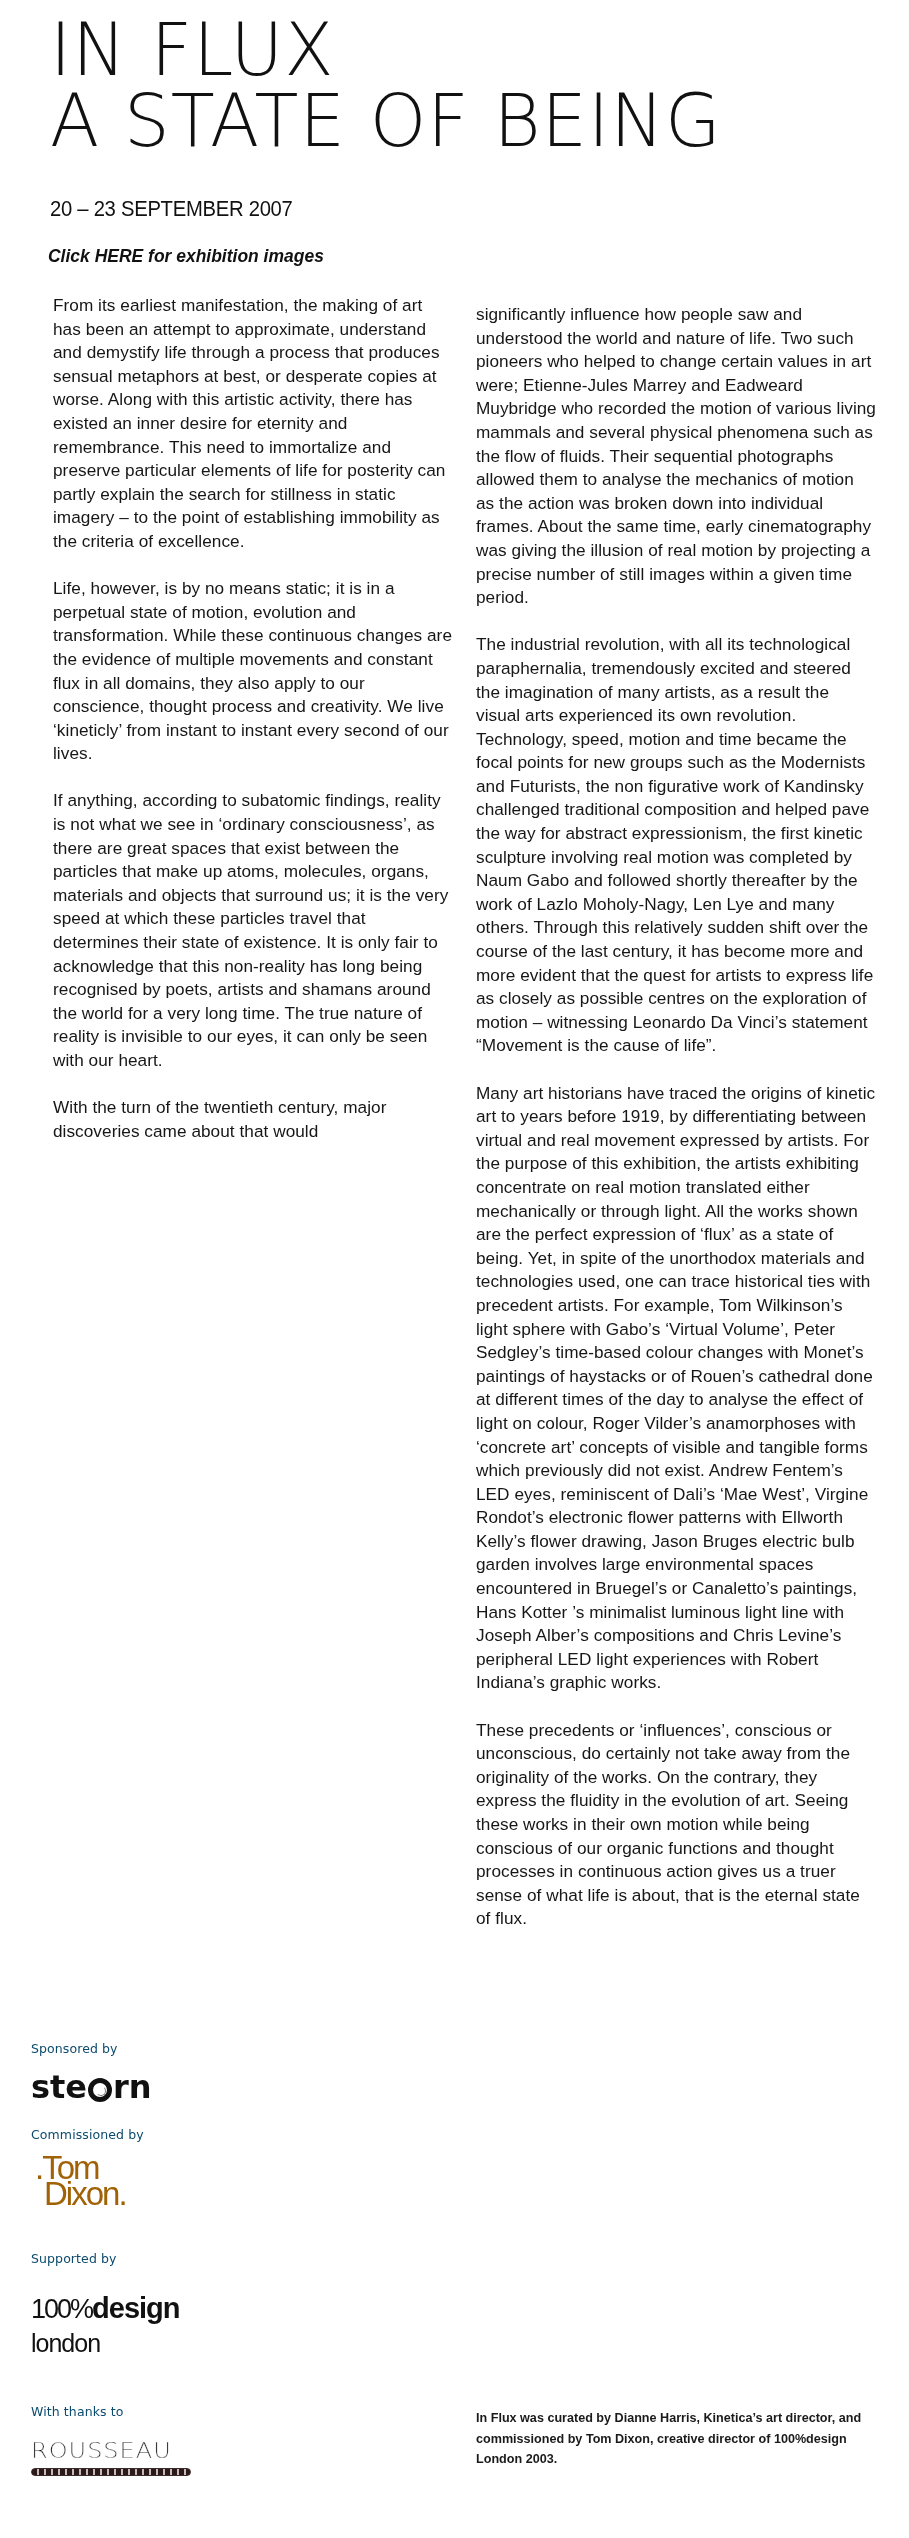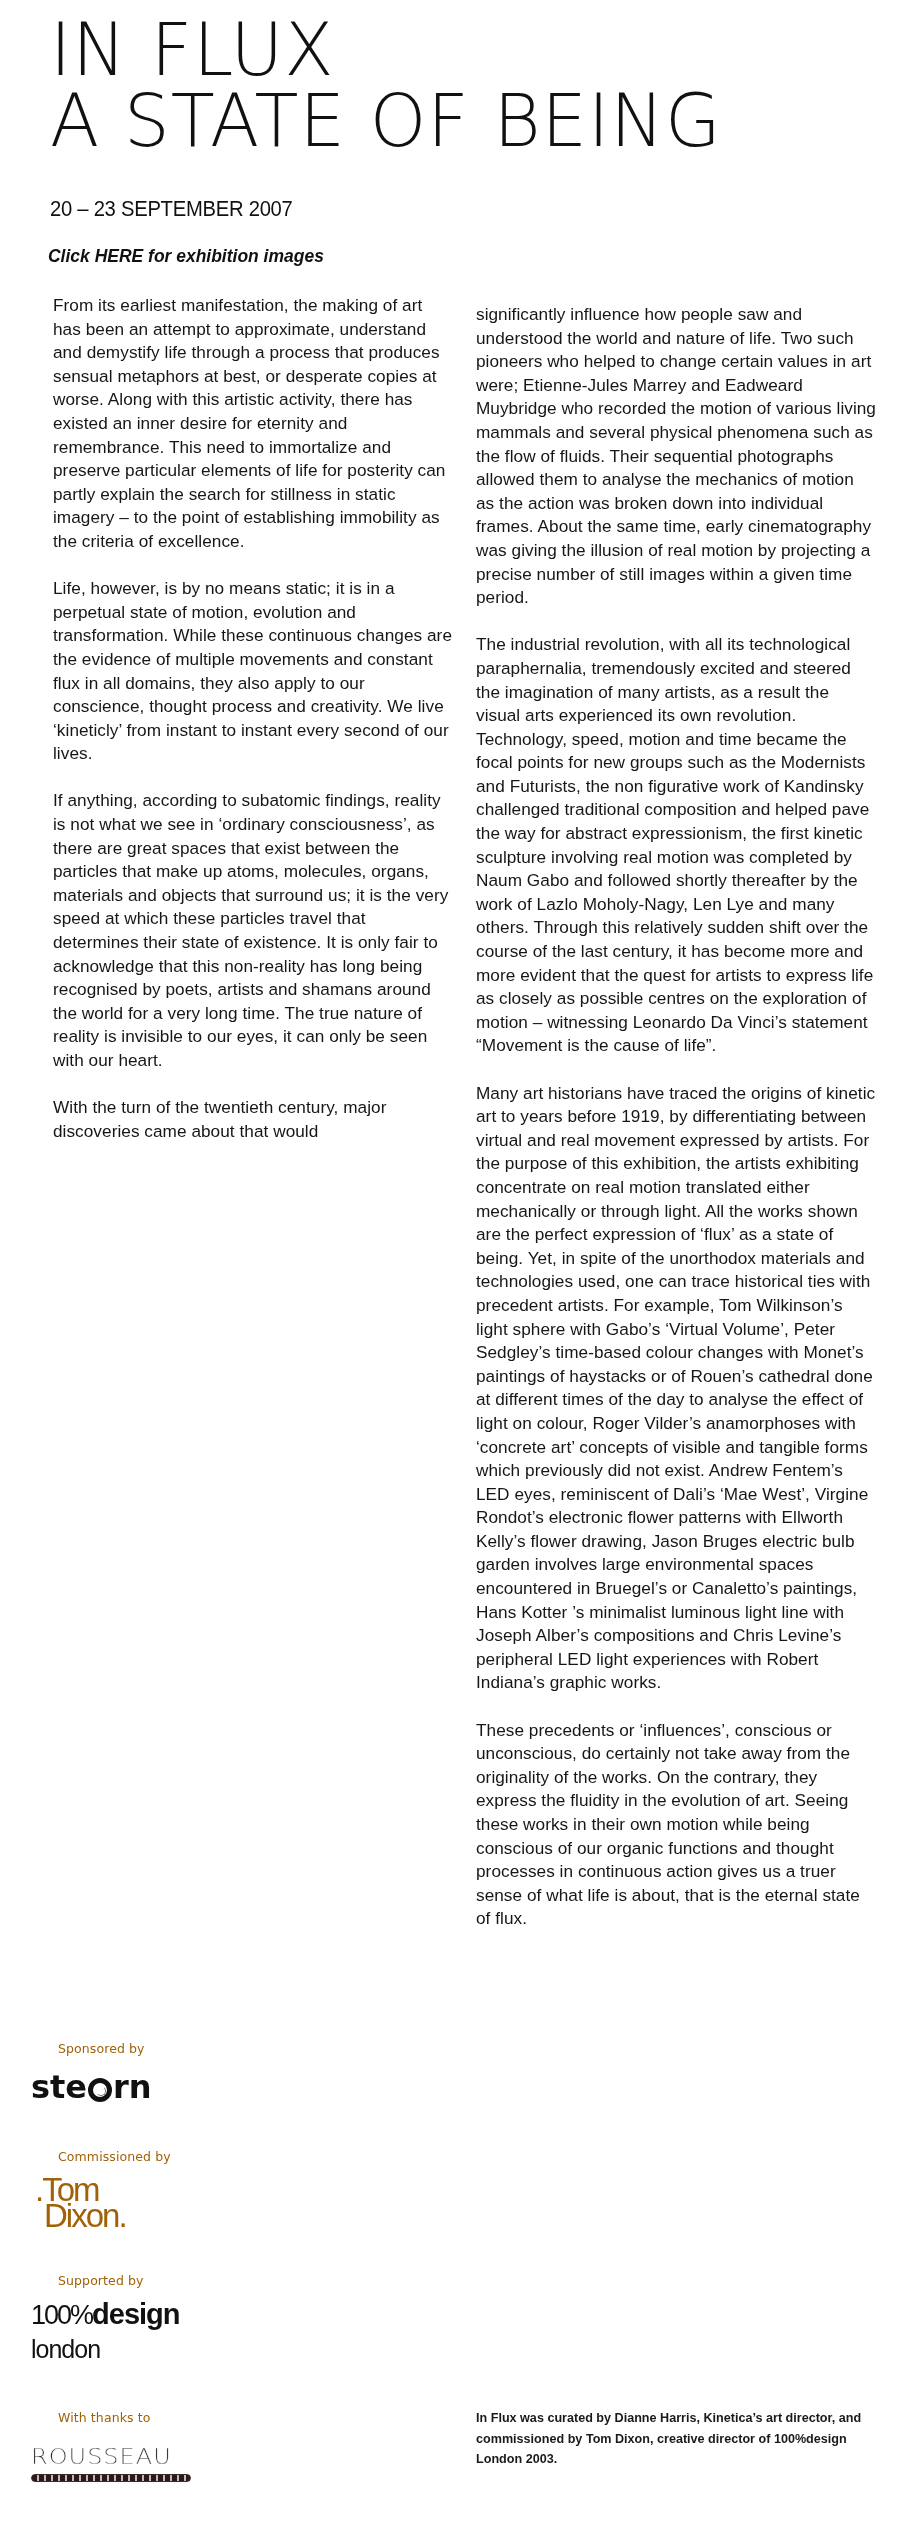--- a/index.html
+++ b/index.html
@@ -81,31 +81,30 @@
     }
     .credits {
       position: absolute;
       left: 31px;
       top: 2041px;
       width: 240px;
     }
     .credit-label {
       font-family: "DejaVu Sans", sans-serif;
       font-size: 12.5px;
-      color: #a16207;
+      color: #0c4a6e;
       letter-spacing: 0.1px;
       height: 18px;
-      margin-left: 27px;
     }
     .logo-steorn {
       display: flex;
       align-items: center;
       height: 40px;
       margin-top: 8px;
-      margin-bottom: 42px;
+      margin-bottom: 20px;
       font-family: "DejaVu Sans", sans-serif;
       font-size: 32px;
       font-weight: bold;
       letter-spacing: 0px;
       color: #111;
     }
     .steorn-o {
       display: inline-block;
       width: 24px; height: 24px;
       border-radius: 50%;
@@ -132,21 +131,21 @@
       color: #a16207;
       line-height: 26px;
       font-size: 33px;
       letter-spacing: -2px;
     }
     .logo-tomdixon .tom { display: block; padding-left: 4px; }
     .logo-tomdixon .tom::before { content: "."; }
     .logo-tomdixon .dixon { display: block; margin-left: 13px; }
     .logo-tomdixon .dixon::after { content: "."; }
     .logo-100design {
-      margin-top: 8px;
+      margin-top: 24px;
       margin-bottom: 46px;
       color: #111;
       font-family: "Liberation Sans", sans-serif;
       width: 160px;
       line-height: 30px;
     }
     .logo-100design .pct {
       font-size: 27px;
       font-weight: normal;
       letter-spacing: -2px;

